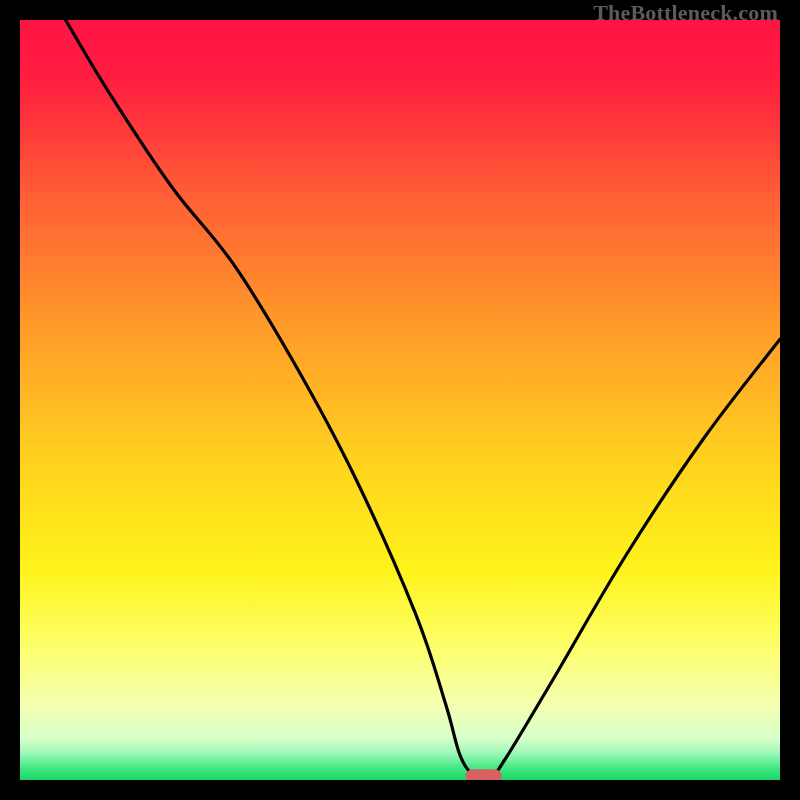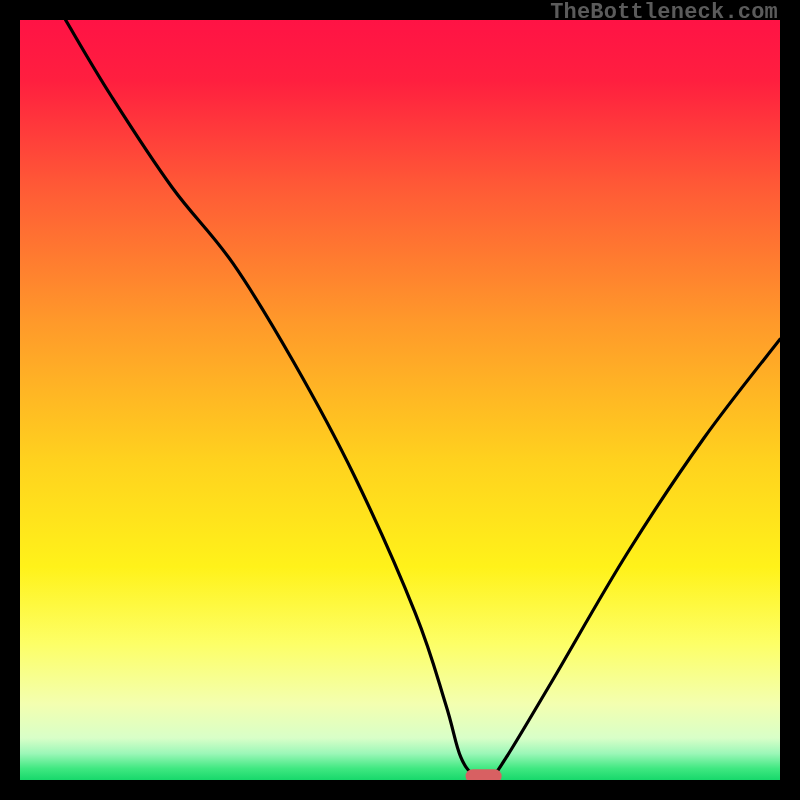--- a/index.html
+++ b/index.html
@@ -15,21 +15,21 @@
     left: 20px;
     top: 20px;
     width: 760px;
     height: 760px;
     background: #000;
   }
   .watermark {
     position: absolute;
     top: 0px;
     right: 22px;
-    font-family: Liberation Mono, monospace;
+    font-family: Liberation Serif, serif;
     font-size: 22px;
     font-weight: 600;
     color: #5b5b5b;
     letter-spacing: 0.2px;
     z-index: 5;
   }
   svg {
     position: absolute;
     left: 20px;
     top: 20px;

